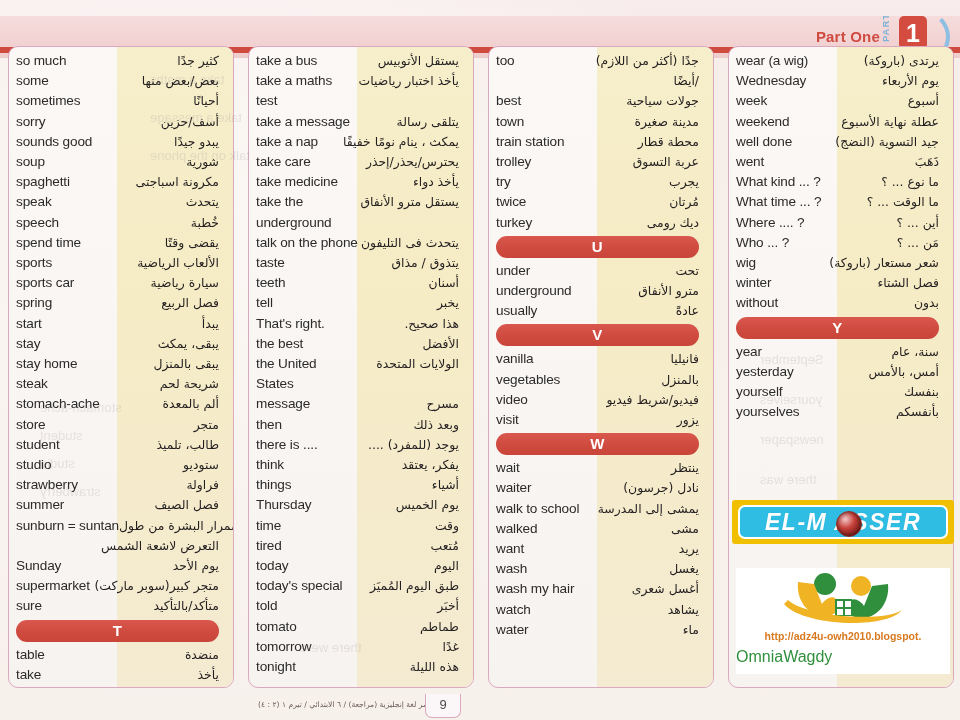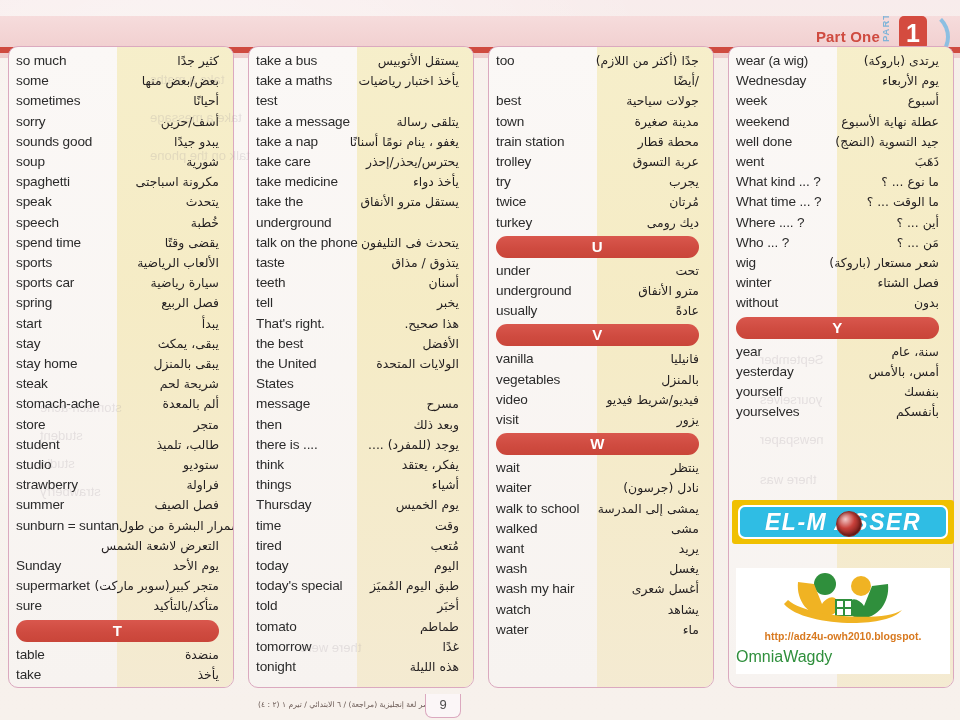--- a/index.html
+++ b/index.html
@@ -375,21 +375,21 @@
             <div class="row">
               <span class="en">test</span>
               <span class="ar"></span>
             </div>
             <div class="row">
               <span class="en">take a message</span>
               <span class="ar">يتلقى رسالة</span>
             </div>
             <div class="row">
               <span class="en">take a nap</span>
-              <span class="ar">يغفو ، ينام نومًا أسنانًا</span>
+              <span class="ar">يمكث ، ينام نومًا خفيفًا</span>
             </div>
             <div class="row">
               <span class="en">take care</span>
               <span class="ar">يحترس/يحذر/إحذر</span>
             </div>
             <div class="row">
               <span class="en">take medicine</span>
               <span class="ar">يأخذ دواء</span>
             </div>
             <div class="row">

